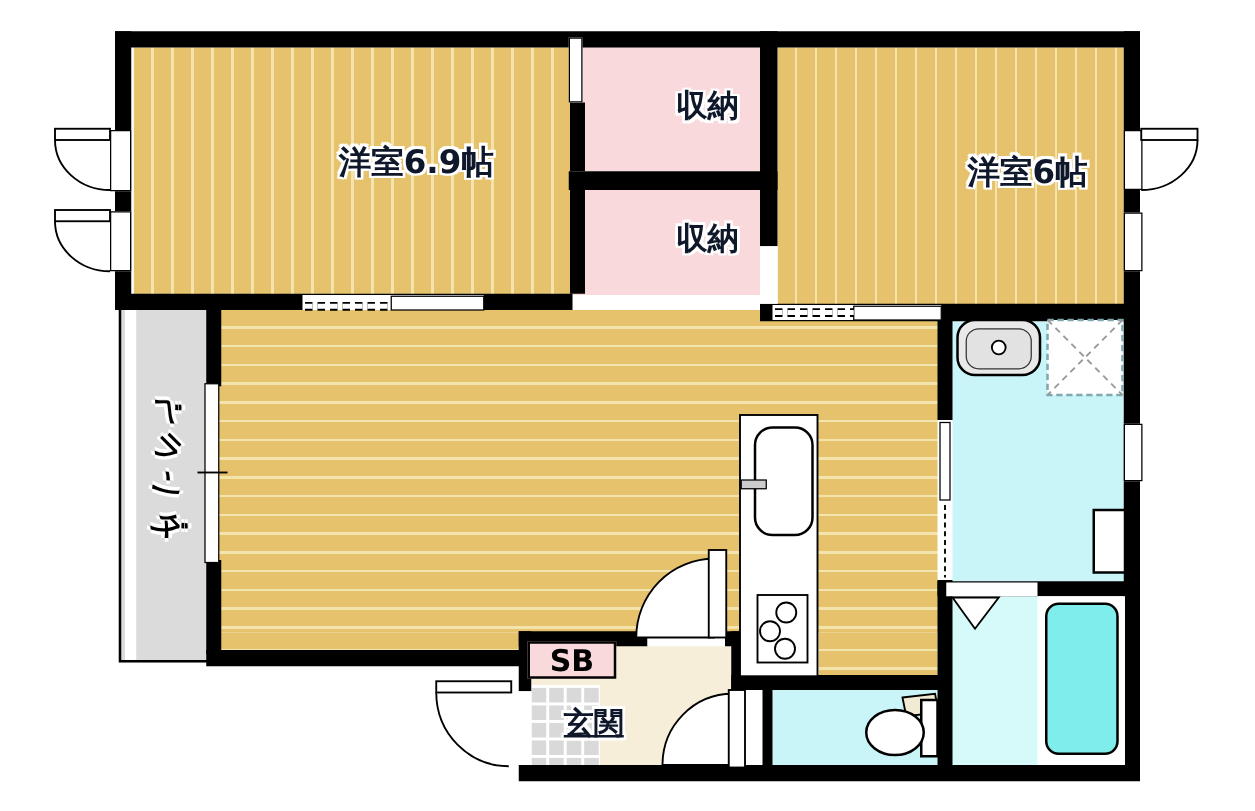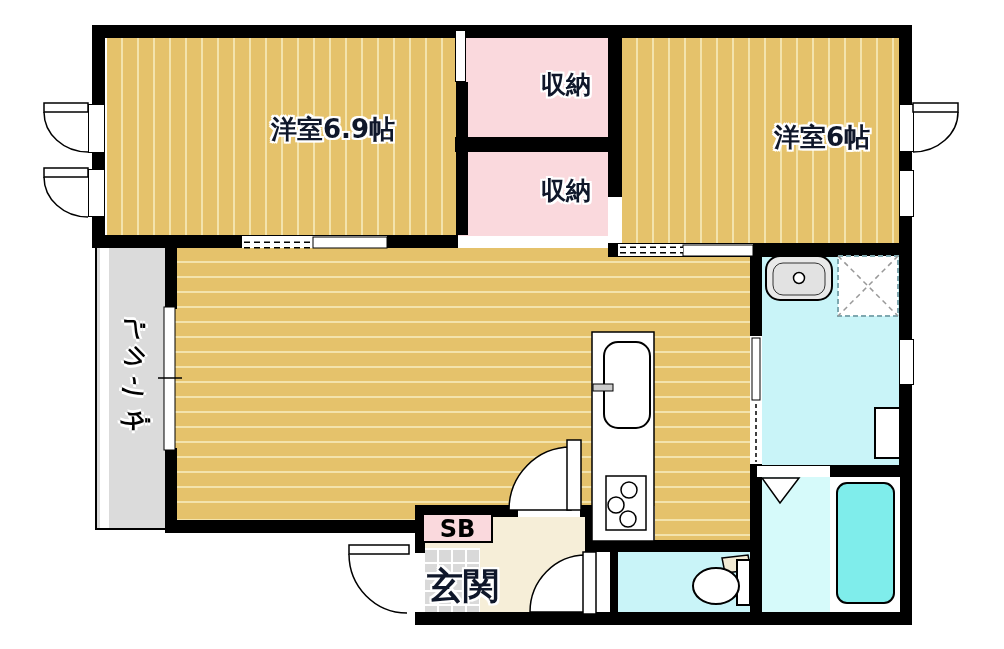--- a/index.html
+++ b/index.html
@@ -22,21 +22,21 @@
   .open{position:absolute;background:#fff;}
   .win{position:absolute;background:#fff;border:1.5px solid #000;box-sizing:border-box;}
   .sb-box{background:#fad9dd;border:2px solid #000;box-sizing:border-box;display:flex;align-items:flex-start;justify-content:center;}
   
   .lbl{position:absolute;color:#0f172a;font-weight:bold;text-align:right;white-space:nowrap;
        text-shadow:-2px -2px 0 #fff,2px -2px 0 #fff,-2px 2px 0 #fff,2px 2px 0 #fff,
                    0 -2px 0 #fff,0 2px 0 #fff,-2px 0 0 #fff,2px 0 0 #fff;}
   .lbl-room{font-size:26px;}
   .lbl-ldk{font-size:30px;}
   .lbl-closet{font-size:25px;}
-  .lbl-genkan{font-size:36px;}
+  .lbl-genkan{font-size:24px;text-decoration:underline;}
   .lbl-sb{font-size:24px;font-weight:bold;color:#000;}
   .veranda-label{position:absolute;display:flex;flex-direction:column;align-items:center;}
   .veranda-label span{display:block;font-size:24px;font-weight:bold;line-height:31px;
        transform:rotate(45deg);
        text-shadow:-2px -2px 0 #fff,2px -2px 0 #fff,-2px 2px 0 #fff,2px 2px 0 #fff;}
   svg{position:absolute;left:0;top:0;pointer-events:none;}
 </style>
 </head>
 <body>
 

